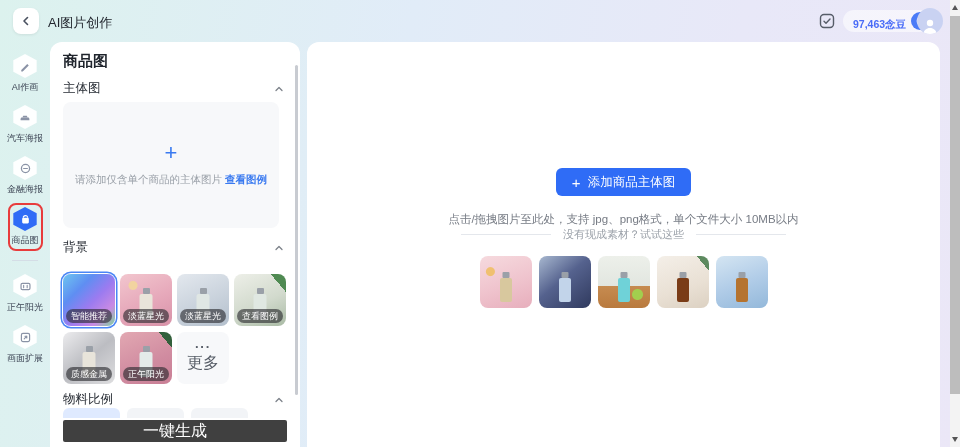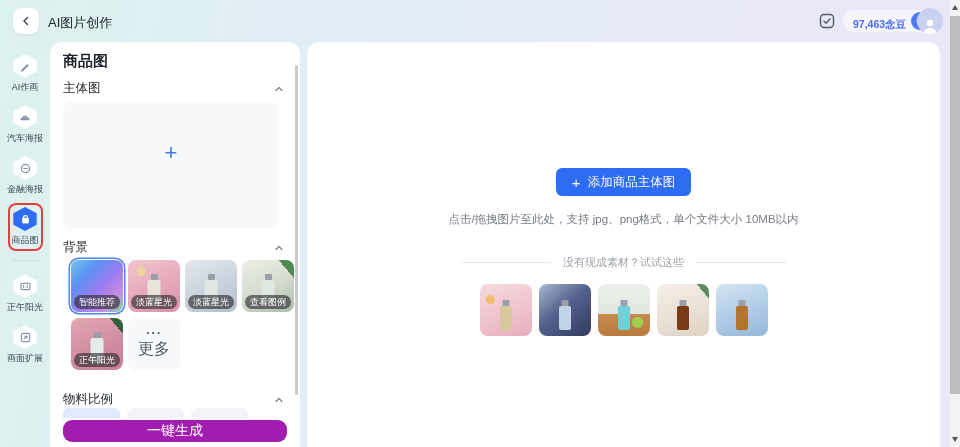--- a/index.html
+++ b/index.html
@@ -38,55 +38,55 @@
     border-radius:12px 12px 0 0; }
   .p-title { position:absolute; left:13px; top:10px; font-size:15px; font-weight:bold; color:#1f242c; }
   .sec-head { position:absolute; left:13px; right:16px; display:flex; justify-content:space-between;
     align-items:center; font-size:12.5px; color:#262b33; }
   .chev { width:10px; height:10px; cursor:pointer; }
   .upload { position:absolute; left:13px; top:60px; width:216px; height:126px; background:#f7f8fa;
     border-radius:8px; text-align:center; cursor:pointer; }
   .plus-big { font-size:22px; line-height:22px; color:#3a7af0; margin-top:40px; }
   .upload-hint { font-size:10.5px; color:#9aa0a8; margin-top:9px; }
   .upload-link { color:#3a7af0; font-weight:bold; cursor:pointer; }
-  .thumb-grid { position:absolute; left:13px; top:218px; width:226px; display:grid;
-    grid-template-columns:repeat(4,52px); gap:6px 5px;margin-left:8px; }
+  .thumb-grid { position:absolute; left:13px; top:232px; width:226px; display:grid;
+    grid-template-columns:repeat(4,52px); gap:6px 5px; }
   .thumb { position:relative; width:52px; height:52px; border-radius:8px; cursor:pointer; }
   .thumb-img { position:absolute; inset:0; border-radius:8px; overflow:hidden; background:#e8e8e8; }
   .thumb.selected { box-shadow:0 0 0 1px #fff, 0 0 0 2.5px #4a86f5; }
   .bottle { position:absolute; left:50%; bottom:7px; transform:translateX(-50%); width:13px; height:25px;
     border-radius:2px; background:var(--bottle,#e8e8e8); }
   .bottle::before { content:""; position:absolute; top:-6px; left:50%; transform:translateX(-50%);
     width:7px; height:6px; background:#9aa0a8; border-radius:1px; }
   .thumb-label { position:absolute; left:50%; bottom:3px; transform:translateX(-50%);
     background:rgba(40,40,45,.62); color:#fff; font-size:9px; line-height:14px; padding:0 5px;
     border-radius:7px; white-space:nowrap; z-index:2; }
   .more-tile { background:#f7f8fa; border-radius:8px; display:flex; flex-direction:column;
     align-items:center; justify-content:center; gap:1px; }
   .more-dots { font-size:13px; font-weight:bold; letter-spacing:1px; color:#565c66; line-height:10px; }
   .more-label { font-size:16px; color:#565c66; }
   .chips { position:absolute; left:13px; top:366px; display:flex; gap:7px; }
   .chip { width:57px; height:26px; border-radius:6px; background:#f2f4f7; cursor:pointer; }
   .chip.sel { background:#dfeaff; }
   .panel-footer { position:absolute; left:0; right:0; bottom:0; height:29px; background:#fff; }
-  .gen-btn { position:absolute; left:13px; right:13px; top:2px; height:22px; background:#a21caf;
-    border-radius:9px; color:#fff; font-size:14px; display:flex; align-items:center;
+  .gen-btn { position:absolute; left:13px; right:13px; top:2px; height:22px; background:#404040;
+    border-radius:2px; color:#fff; font-size:16px; display:flex; align-items:center;
     justify-content:center; cursor:pointer; }
   .panel-scroll { position:absolute; right:2px; top:23px; width:3px; height:330px;
     background:#c8cbd1; border-radius:2px; cursor:pointer; }
   
   .canvas { position:absolute; left:307px; top:42px; width:633px; bottom:0; background:#fff;
     border-radius:12px 12px 0 0; }
   .canvas-inner { position:absolute; left:0; right:0; top:126px; display:flex; flex-direction:column;
     align-items:center; }
   .add-btn { height:28px; padding:0 16px; background:#2f6cf6; border-radius:6px; color:#fff;
     font-size:12.5px; display:flex; align-items:center; gap:7px; cursor:pointer; }
   .add-plus { font-size:15px; line-height:15px; }
   .canvas-hint { margin-top:16px; font-size:11.5px; color:#767b84; }
-  .divider { margin-top:28px; display:flex; align-items:center; gap:12px;justify-content:center; }
+  .divider { display:flex; align-items:center; gap:12px;justify-content:center; }
   .divider .line { width:90px; height:1px; background:#e4e7ec; }
   .divider-text { font-size:11px; color:#9aa0a8; }
   .samples { margin-top:14px; display:flex; gap:7px; }
   .sample { position:relative; width:52px; height:52px; border-radius:8px; overflow:hidden;
     background:#eee; cursor:pointer; }
   .sample .bottle { width:12px; height:24px; bottom:6px; }
   
   .scrollbar { position:absolute; right:0; top:0; width:10px; height:447px; background:#f3f3f3; cursor:pointer; }
   .sb-thumb { position:absolute; left:0; top:16px; width:10px; height:378px; background:#bdbdbd; }
   .sb-arrow { position:absolute; left:2px; width:0; height:0; border-left:3px solid transparent;
@@ -201,20 +201,21 @@
     <span>主体图</span>
     <span class="chev">
       <svg width="10" height="10" viewBox="0 0 10 10">
           <path d="M2 6.5 5 3.5l3 3" fill="none" stroke="#7d828a" stroke-width="1.3" stroke-linecap="round" stroke-linejoin="round"></path>
         </svg>
     </span>
   </div>
 
   <div class="upload">
     <div class="plus-big">+</div>
+    <div class="upload-hint"><span>请添加仅含单个商品的主体图片</span> <span class="upload-link">查看图例</span></div>
   </div>
 
   <div class="sec-head" style="top:197px">
     <span>背景</span>
     <span class="chev">
       <svg width="10" height="10" viewBox="0 0 10 10">
           <path d="M2 6.5 5 3.5l3 3" fill="none" stroke="#7d828a" stroke-width="1.3" stroke-linecap="round" stroke-linejoin="round"></path>
         </svg>
     </span>
   </div>
@@ -236,20 +237,26 @@
         </div>
       <span class="thumb-label">淡蓝星光</span>
     </div>
     <div class="thumb">
       <div class="thumb-img" style="background:linear-gradient(230deg,#4f8a52 0 16%,transparent 16%),linear-gradient(155deg,#edefe8 0%,#d2dacd 55%,#aabba5 100%);--bottle:#e0e8e2">
           <div class="bottle"></div>
         </div>
       <span class="thumb-label">查看图例</span>
     </div>
     <div class="thumb">
+      <div class="thumb-img" style="background:linear-gradient(140deg,#ececee 0%,#bcbdc2 50%,#dedee0 100%);--bottle:#e8e4da">
+          <div class="bottle"></div>
+        </div>
+      <span class="thumb-label">质感金属</span>
+    </div>
+    <div class="thumb">
       <div class="thumb-img" style="background:linear-gradient(230deg,#33603c 0 14%,transparent 14%),linear-gradient(155deg,#e2a8b2 0%,#d08ba0 60%,#c97f95 100%);--bottle:#e4ecea">
           <div class="bottle"></div>
         </div>
       <span class="thumb-label">正午阳光</span>
     </div>
     <div class="thumb more-tile">
       <span class="more-dots">···</span>
       <span class="more-label">更多</span>
     </div>
   </div>

